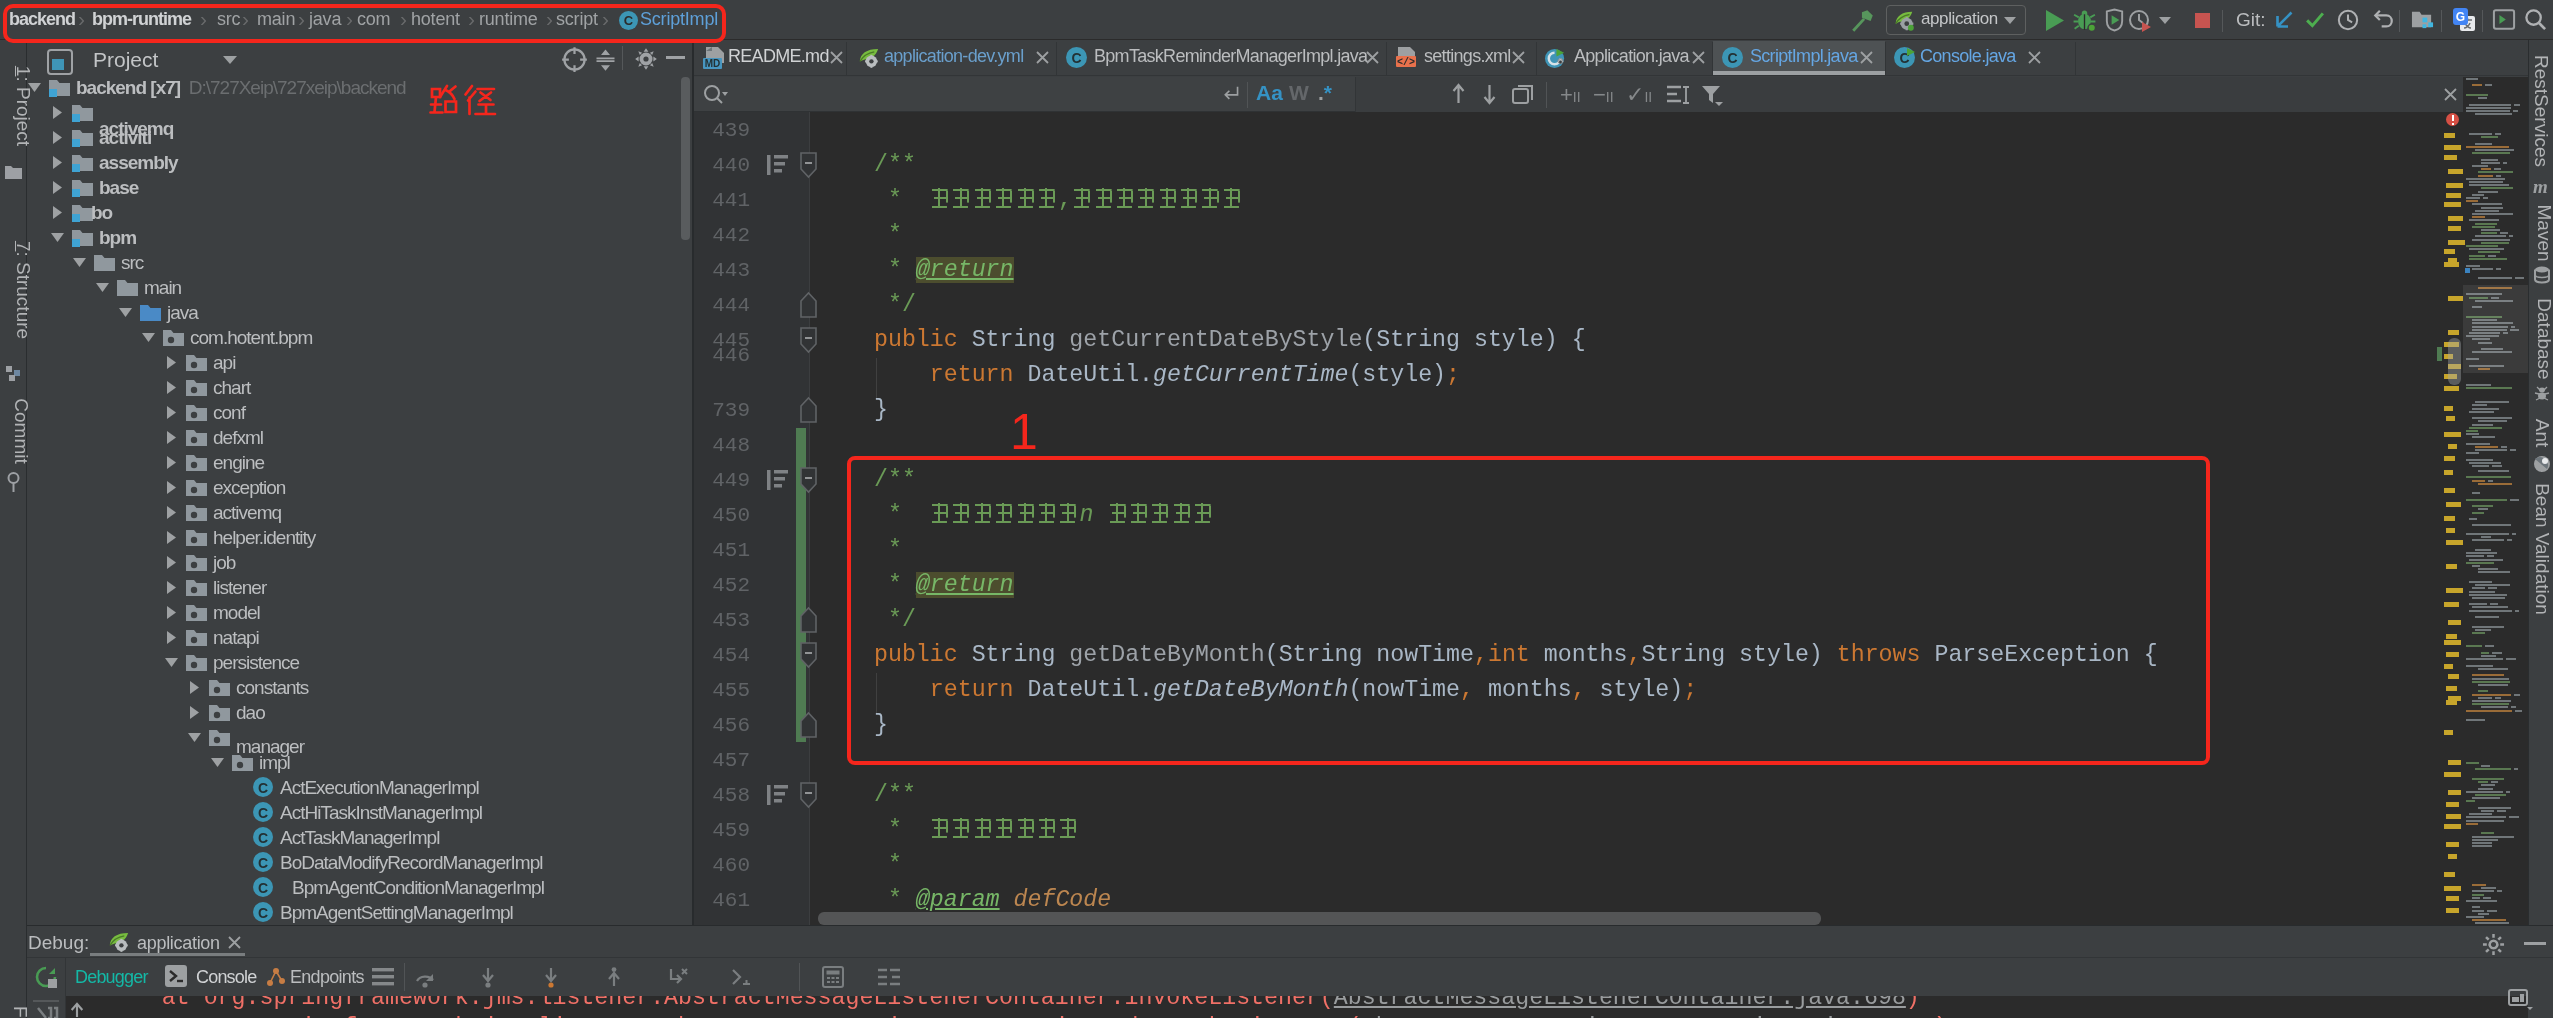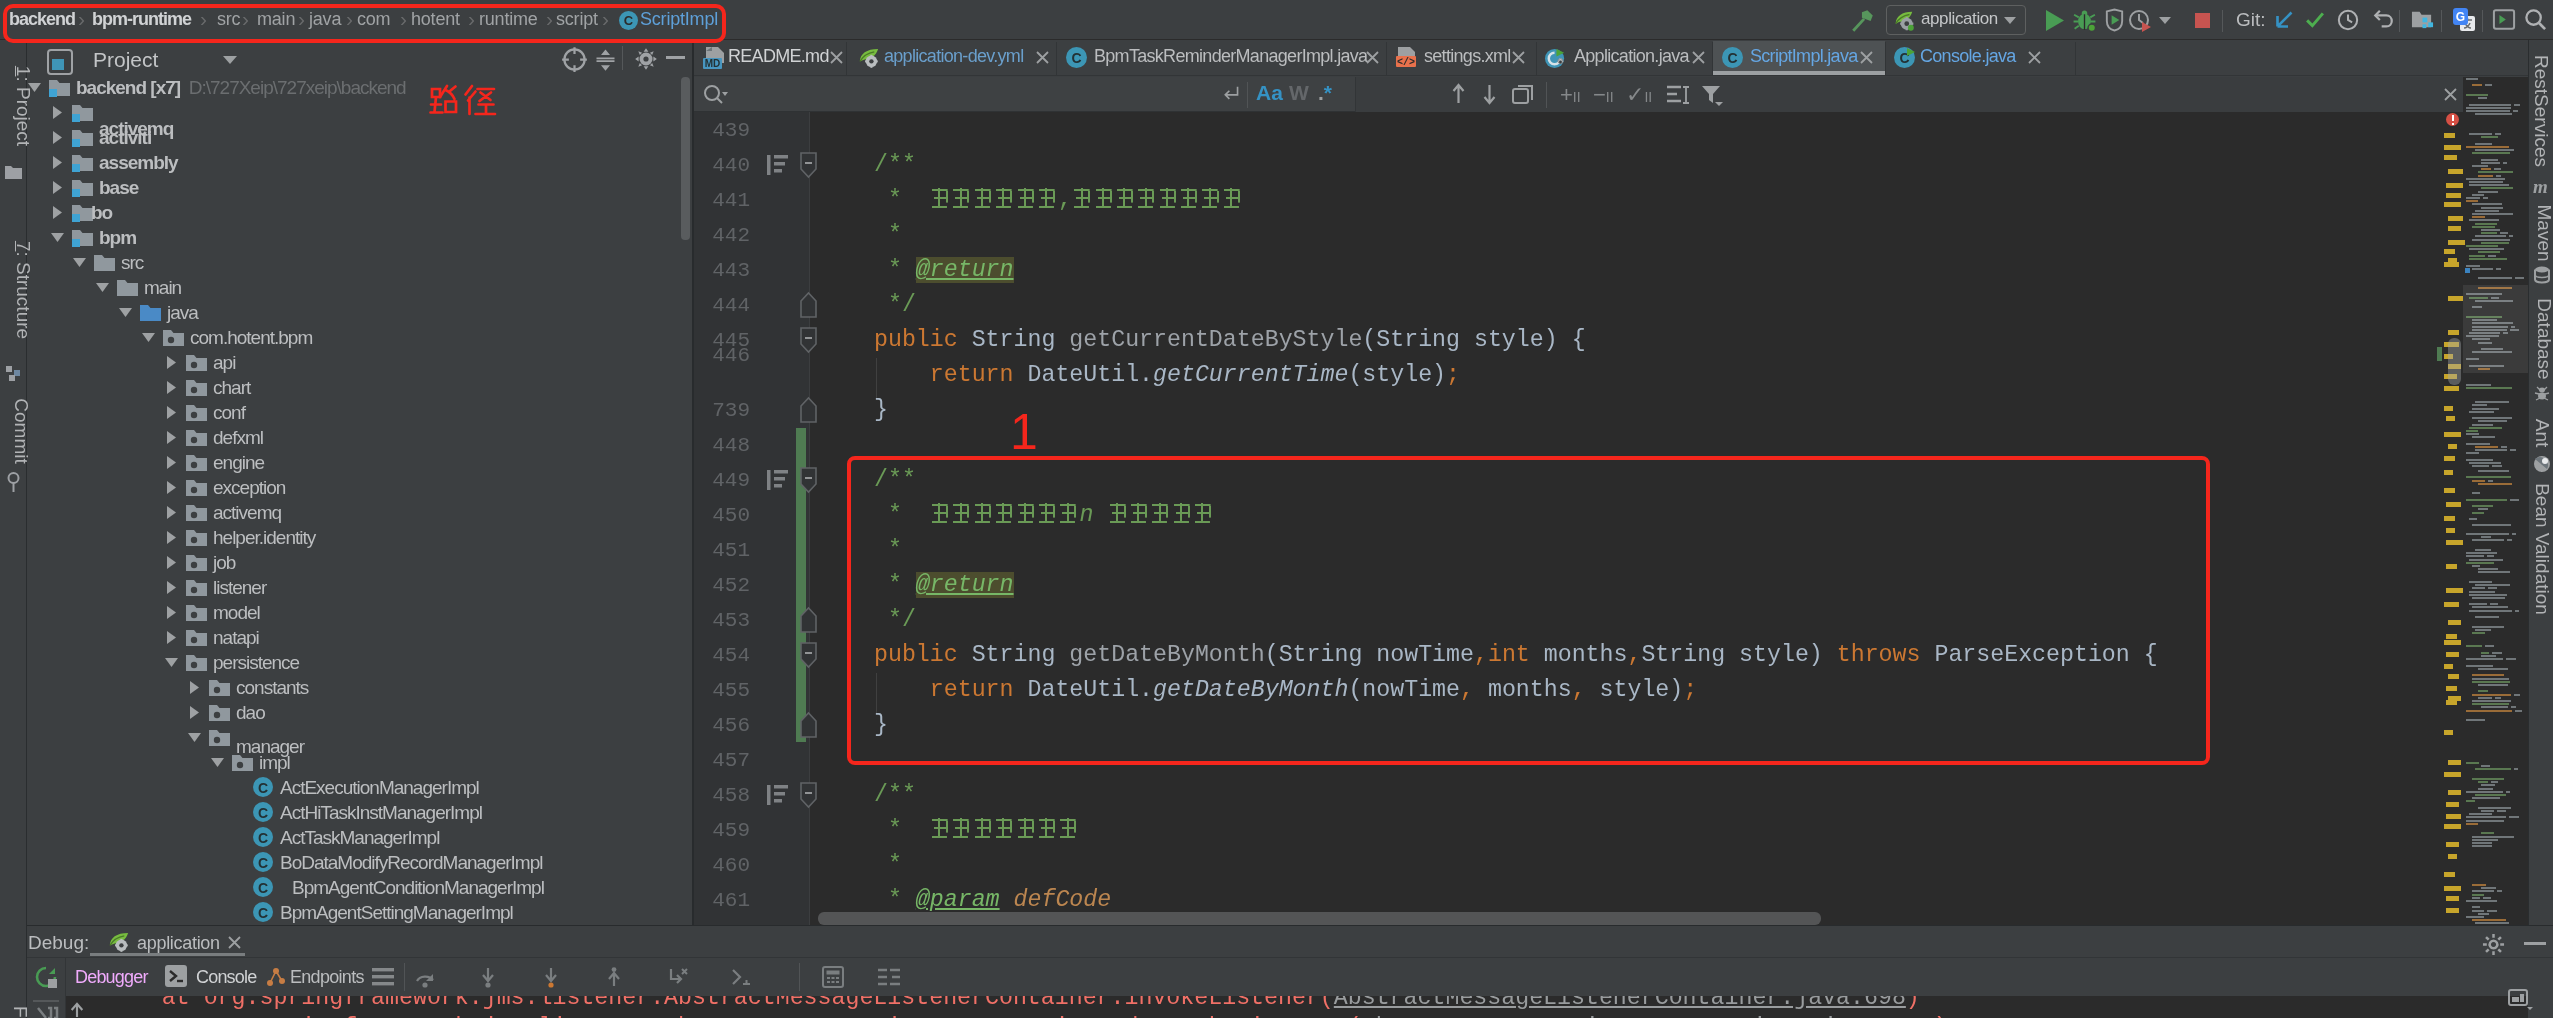--- a/index.html
+++ b/index.html
@@ -983,21 +983,21 @@
 <div class="abs" style="left:65px;top:958px;width:1px;height:60px;background:#323537"></div>
 <svg class="abs" style="left:34px;top:965px" width="24" height="24" viewBox="0 0 24 24">
     <path d="M12 3 a9 9 0 1 0 9 9" fill="none" stroke="#499c54" stroke-width="2.6"></path>
     <path d="M21 3 v6 h-6 z" fill="#499c54"></path>
     <rect x="14" y="14" width="9" height="9" fill="#9da0a2"></rect>
   </svg>
 <div class="abs" style="left:33px;top:1000px;width:26px;height:2px;background:#55585a"></div>
 <svg class="abs" style="left:36px;top:1008px" width="22" height="10">
     <path d="M2 0 l8 10 M12 0 h3 v10 h-3 M18 0 h3 v10 h-3" stroke="#7a7e80" stroke-width="2.5" fill="none"></path>
   </svg>
-<div class="abs ui" style="left:75px;top:967px;font-size:18px;letter-spacing:-0.8px;color:#f0abfc">Debugger</div>
+<div class="abs ui" style="left:75px;top:967px;font-size:18px;letter-spacing:-0.8px;color:#14b8a6">Debugger</div>
 <svg class="abs" style="left:165px;top:965px" width="22" height="22">
     <rect x="0" y="0" width="22" height="22" rx="3" fill="#9da0a2"></rect>
     <path d="M5 6 l6 5 -6 5" stroke="#2b2b2b" stroke-width="2.4" fill="none"></path>
     <path d="M12 16 h6" stroke="#2b2b2b" stroke-width="2.4"></path>
   </svg>
 <div class="abs ui" style="left:196px;top:967px;font-size:18px;letter-spacing:-0.8px;color:#d0d2d4">Console</div>
 <div class="abs" style="left:149px;top:996px;width:100px;height:3px;background:#797d7f"></div>
 <svg class="abs" style="left:266px;top:965px" width="20" height="22" viewBox="0 0 20 22">
     <circle cx="4" cy="18" r="3" fill="#c77d44"></circle>
     <circle cx="10" cy="6" r="3" fill="#c77d44"></circle>

